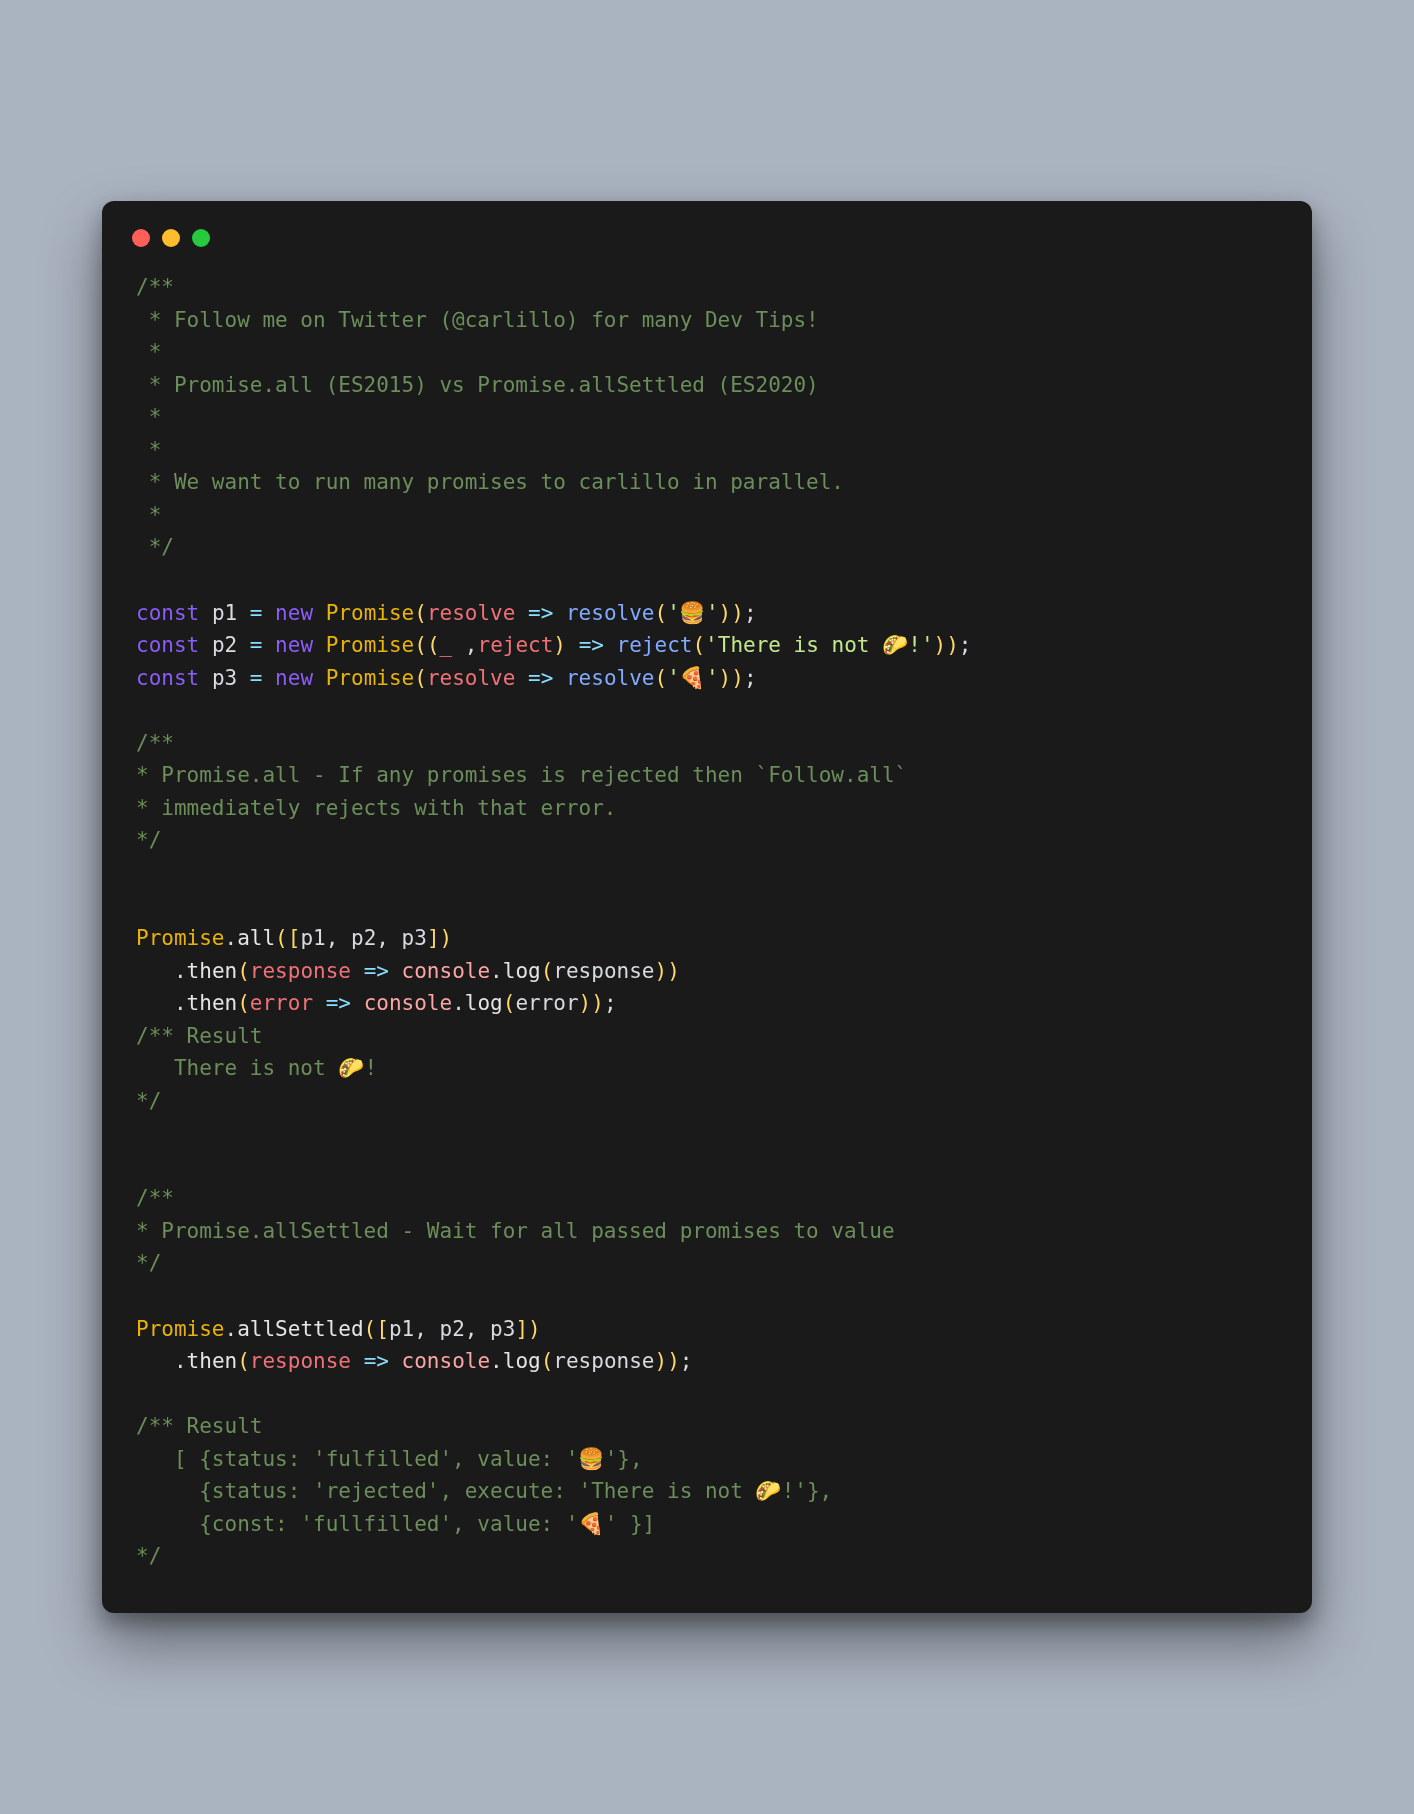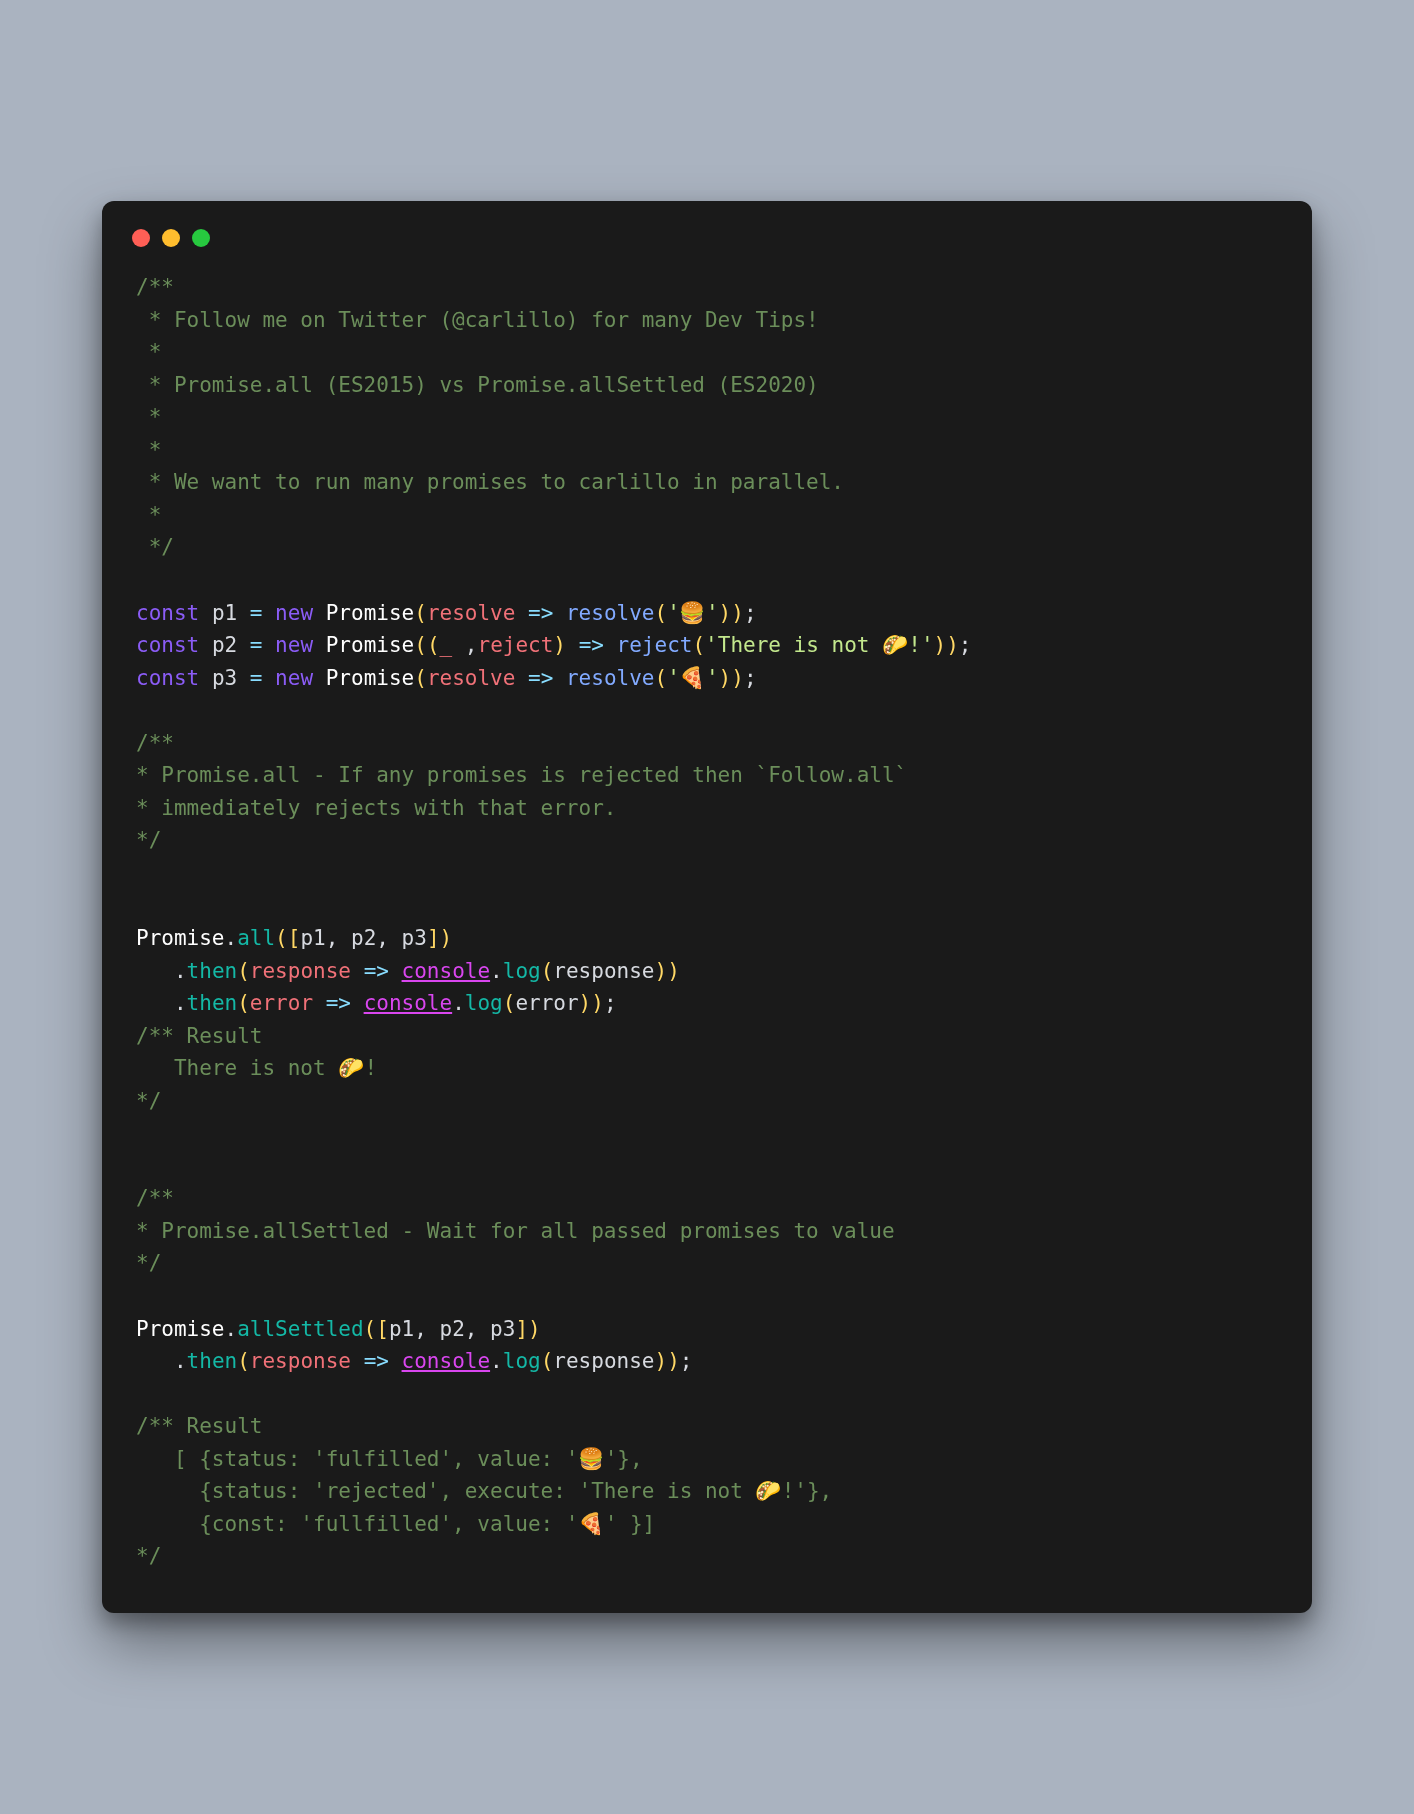--- a/index.html
+++ b/index.html
@@ -36,27 +36,27 @@
     font-size: 21px;
     line-height: 1.55;
     color: #c9d1d9;
     padding: 0 34px;
     white-space: pre;
   }
   .c-comment { color: #6b8e5a; } 
   .c-keyword { color: #8b5cf6; } 
   .c-var { color: #d7dae0; }
   .c-op { color: #89ddff; } 
-  .c-class { color: #ffffff; text-align: center; } 
+  .c-class { color: #eab308; text-align: center; } 
   .c-punc { color: #d7dae0; }
   .c-paren { color: #ffd866; }
   .c-param { color: #f07178; } 
   .c-call { color: #82aaff; } 
-  .c-obj { color: #d946ef; text-decoration: underline; } 
-  .c-prop { color: #14b8a6; } 
+  .c-obj { color: #fca5a5; } 
+  .c-prop { color: #e5e5e5; } 
   .c-str { color: #c3e88d; }
   .c-ident { color: #d7dae0; } 
 </style>
 </head>
 <body>
 
 <div class="window">
   <div class="traffic-lights">
     <div class="dot red"></div>
     <div class="dot yellow"></div>

